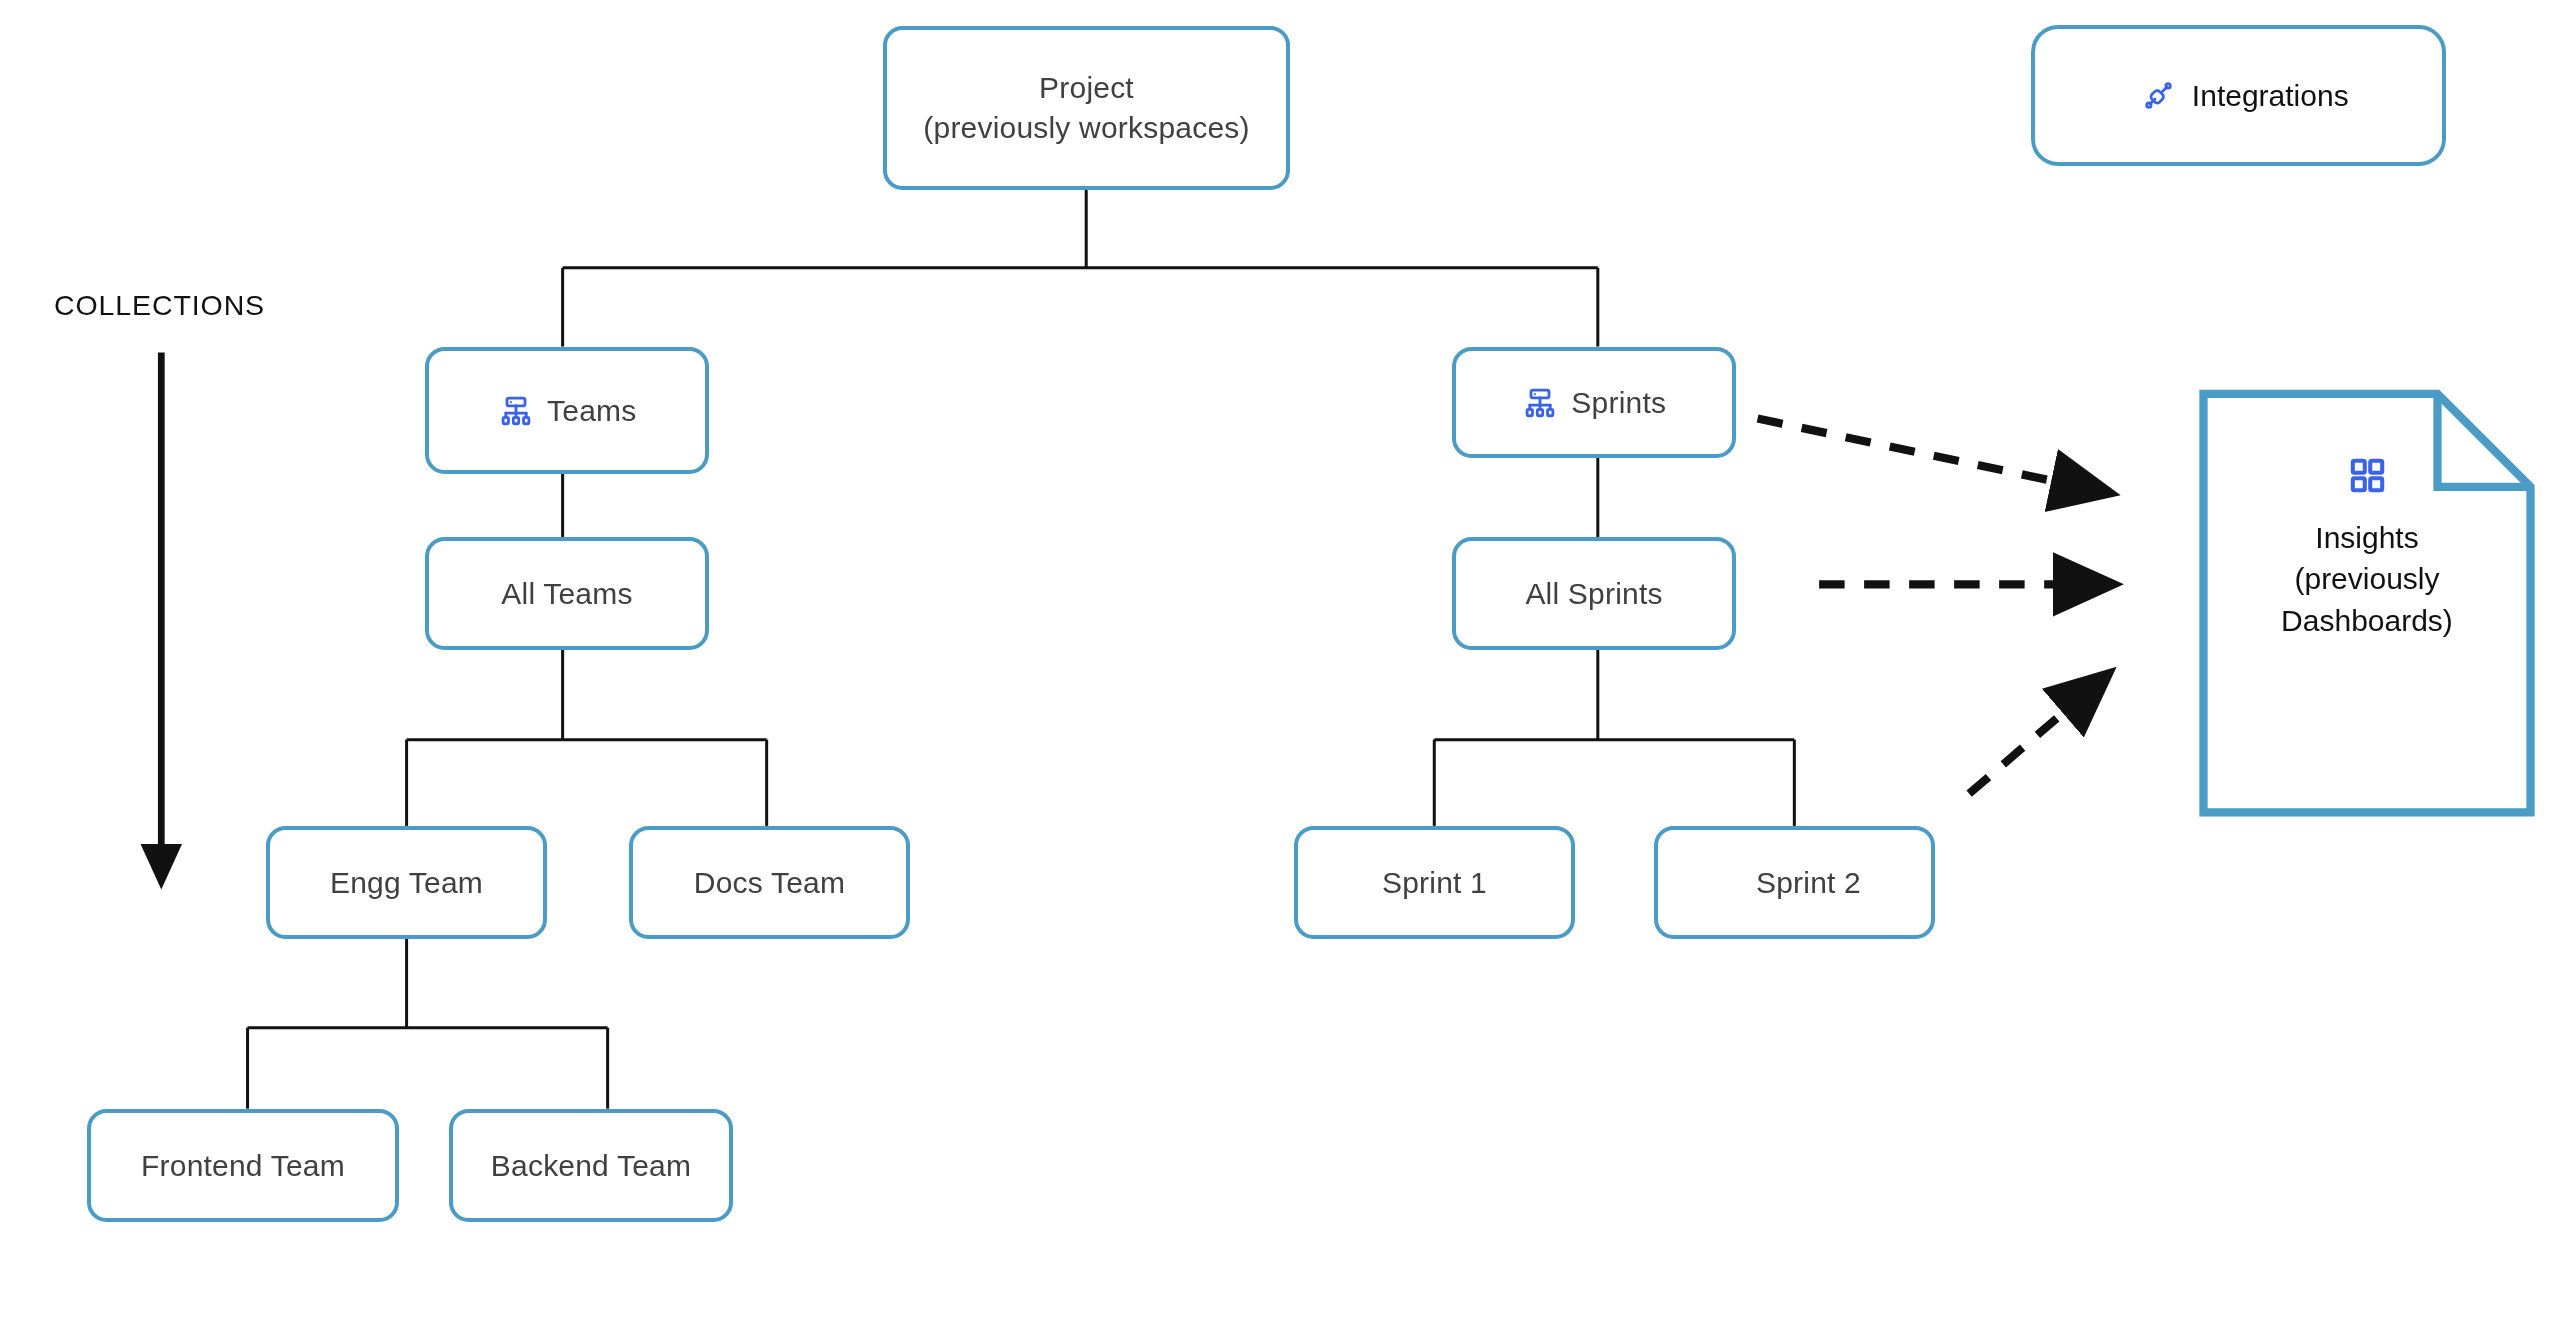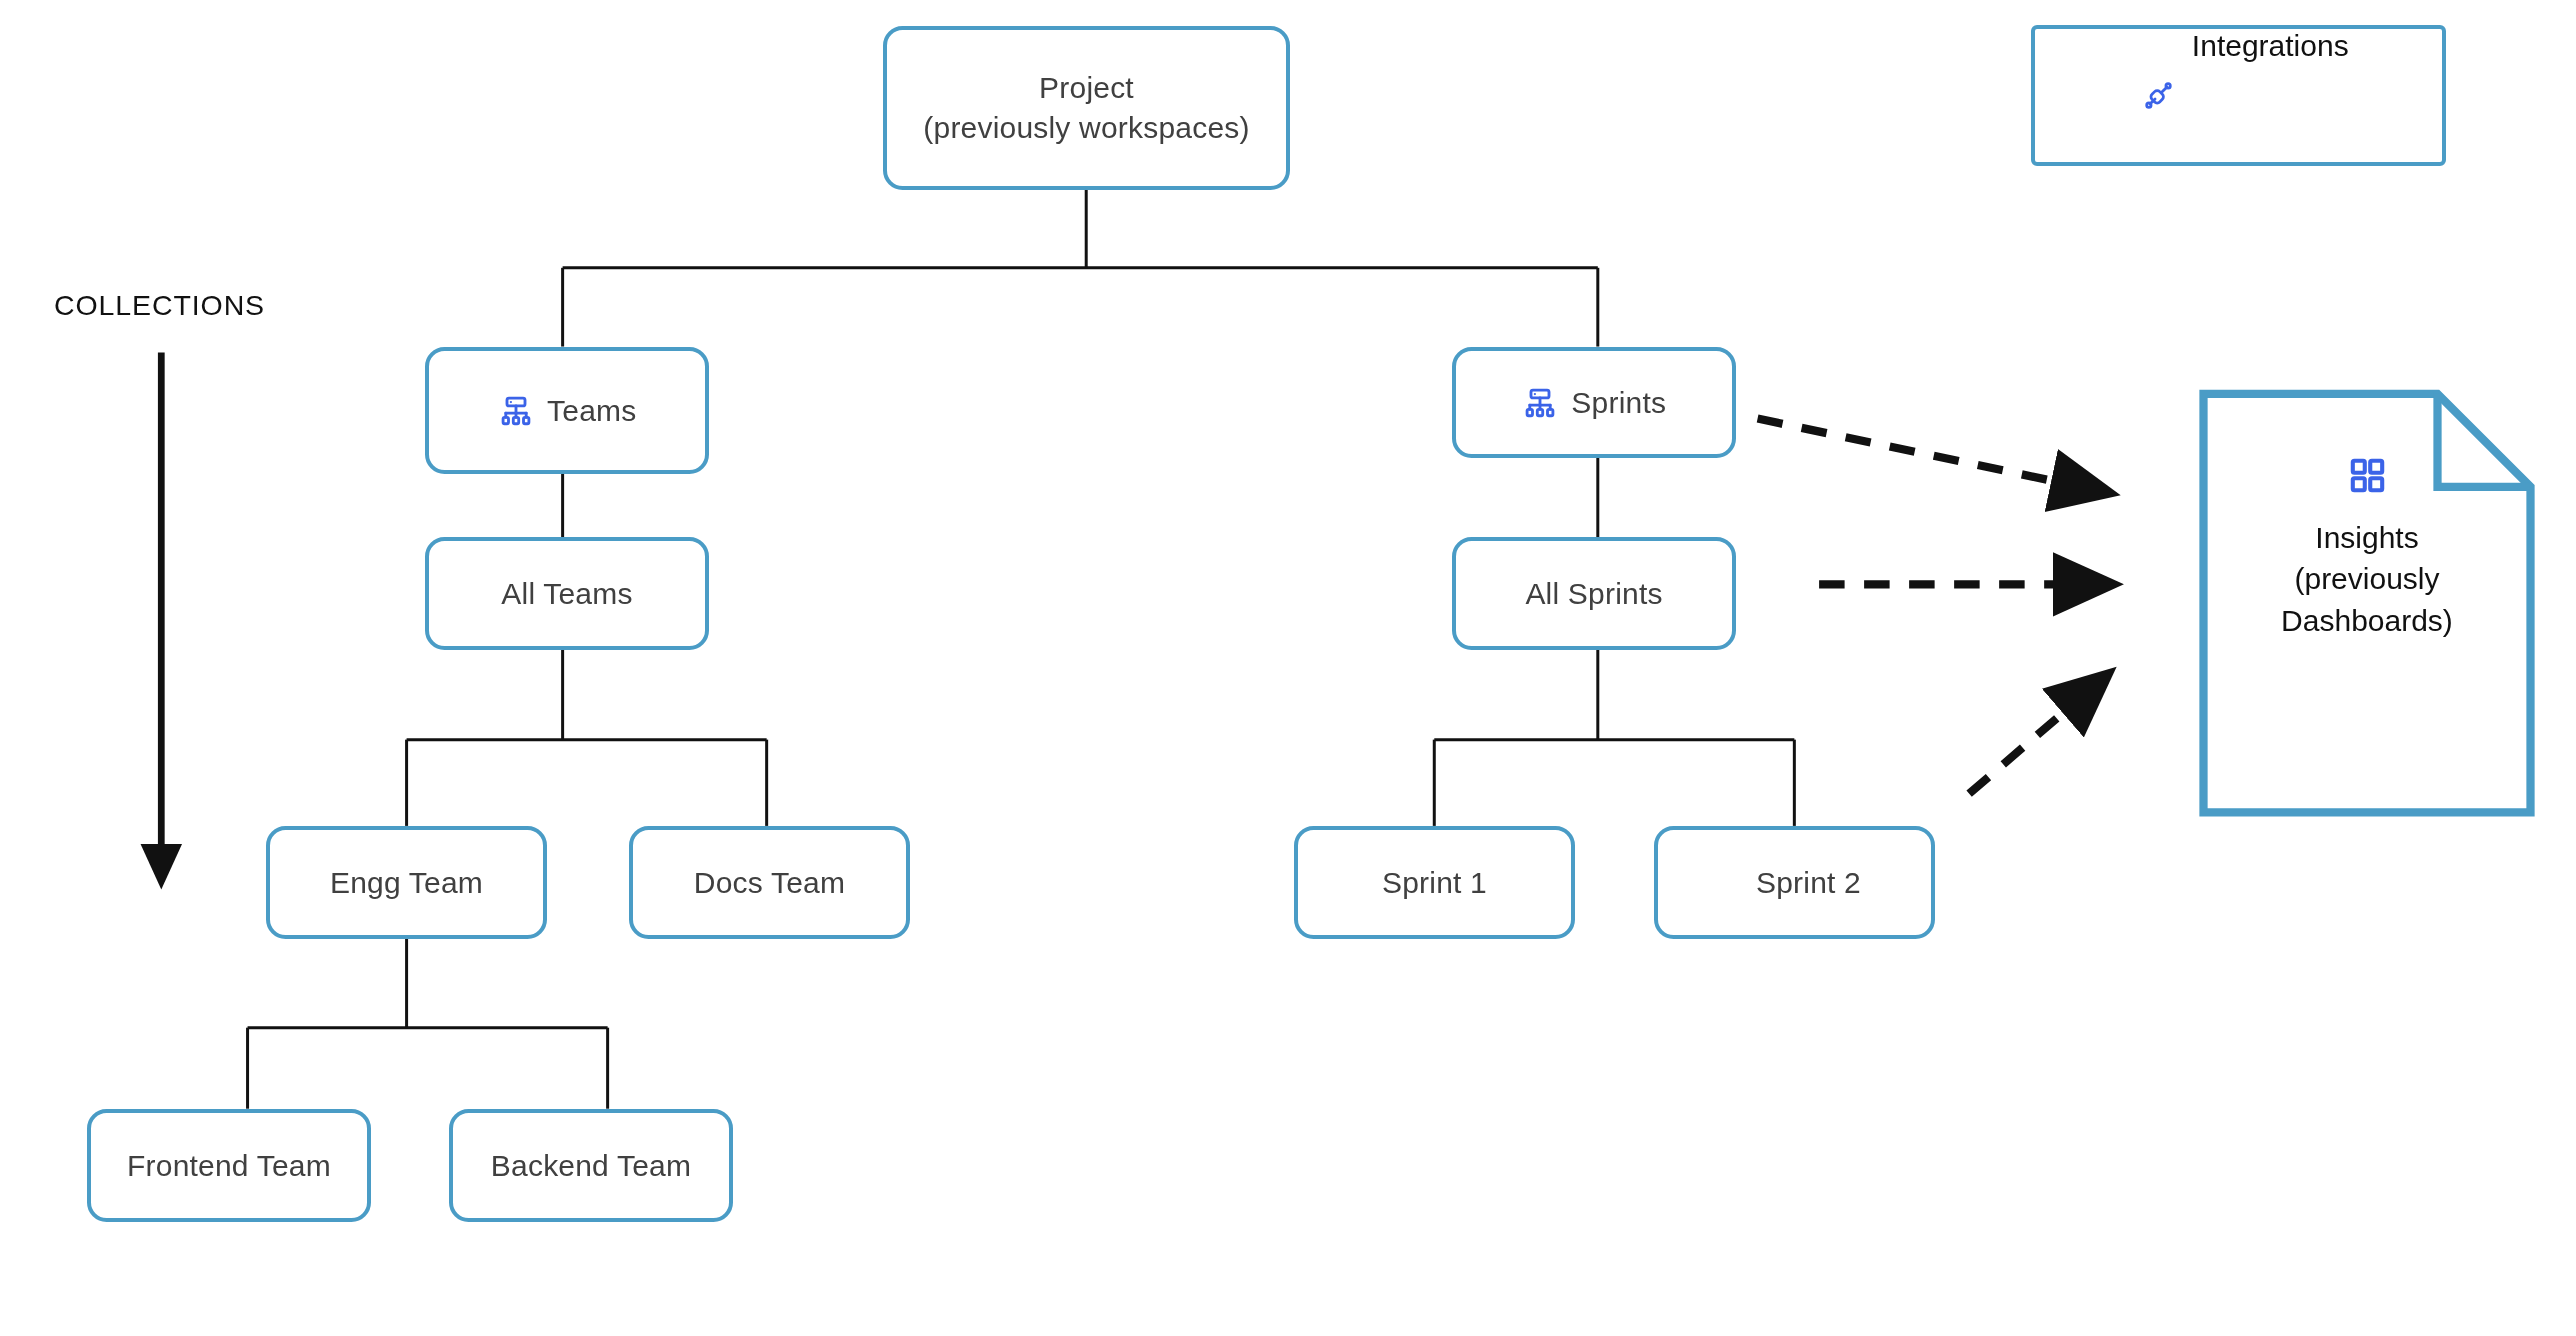--- a/index.html
+++ b/index.html
@@ -49,23 +49,24 @@
   }
   .node .node-label {
     white-space: pre-line;
   }
 
   
   .pill {
     position: absolute;
     box-sizing: border-box;
     border: 4.5px solid #4a9cc6;
-    border-radius: 6px;
+    border-radius: 27px;
     background: #ffffff;
     display: flex;
+    align-items: center;
     justify-content: center;
     gap: 16.5px;
     font-size: 30px;
     color: #111111;
     z-index: 5;
     padding-left: 14px;
   }
 
   
   .ico {
@@ -231,21 +232,21 @@
   </div>
 
   <div class="node" style="left:266px; top:826px; width:281px; height:113px;">
     <span>Engg Team</span>
   </div>
 
   <div class="node" style="left:629px; top:826px; width:281px; height:113px;">
     <span>Docs Team</span>
   </div>
 
-  <div class="node" style="left:87px; top:1109px; width:284px; height:113px;">
+  <div class="node" style="left:87px; top:1109px; width:312px; height:113px;">
     <span>Frontend Team</span>
   </div>
 
   <div class="node" style="left:449px; top:1109px; width:284px; height:113px;">
     <span>Backend Team</span>
   </div>
 
   <div class="node" style="left:1294px; top:826px; width:281px; height:113px;">
     <span>Sprint 1</span>
   </div>

